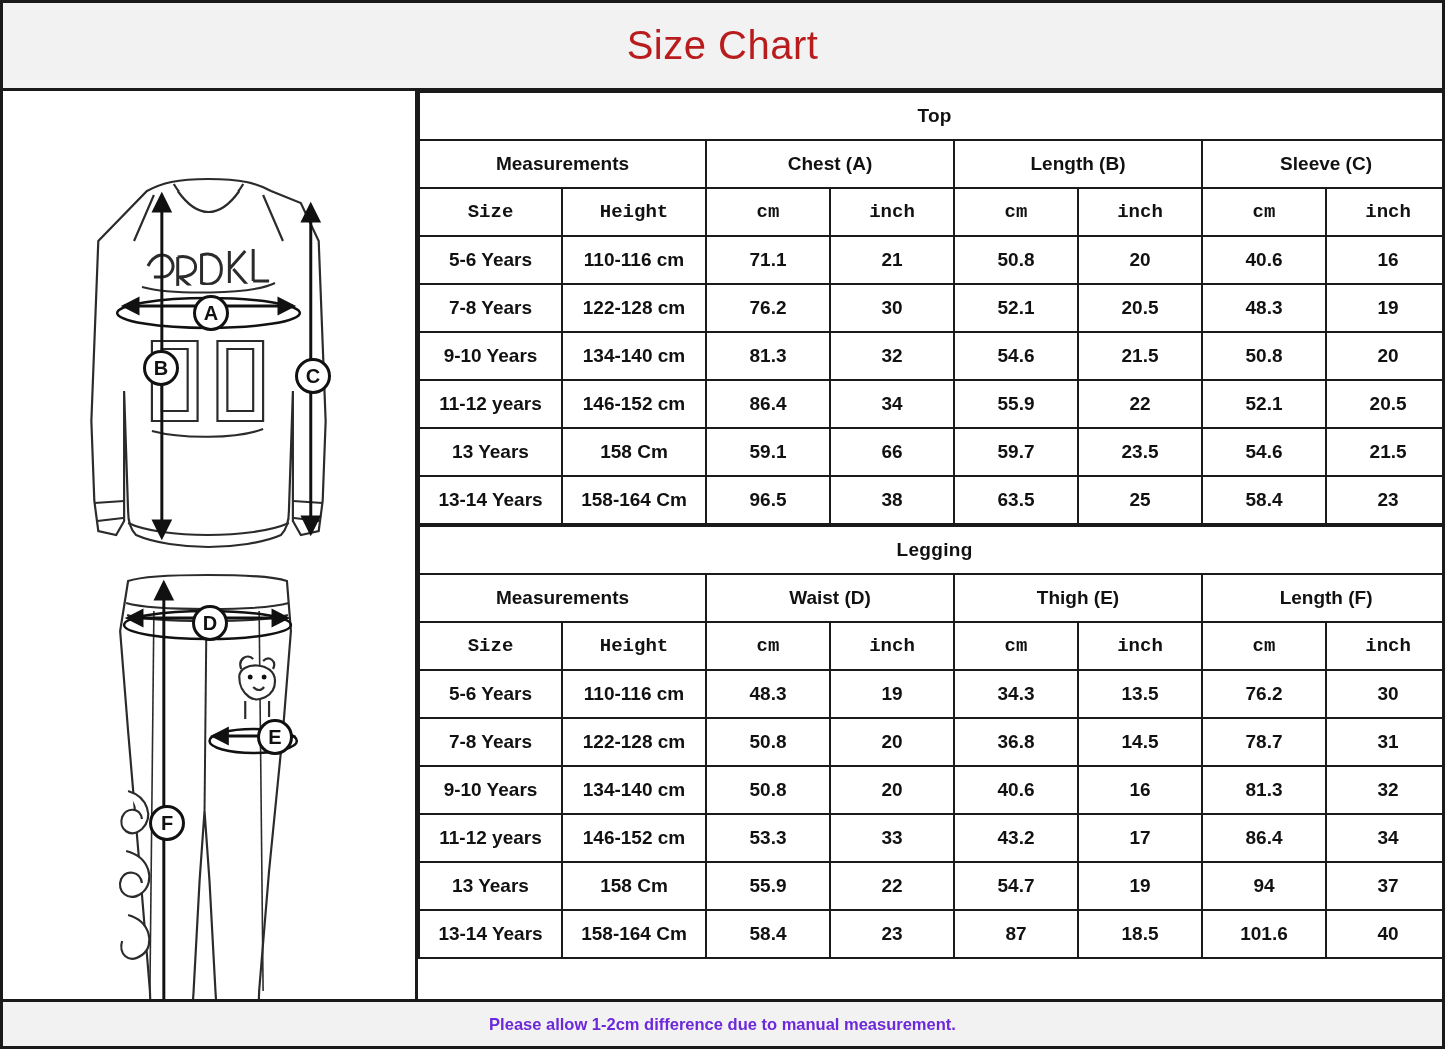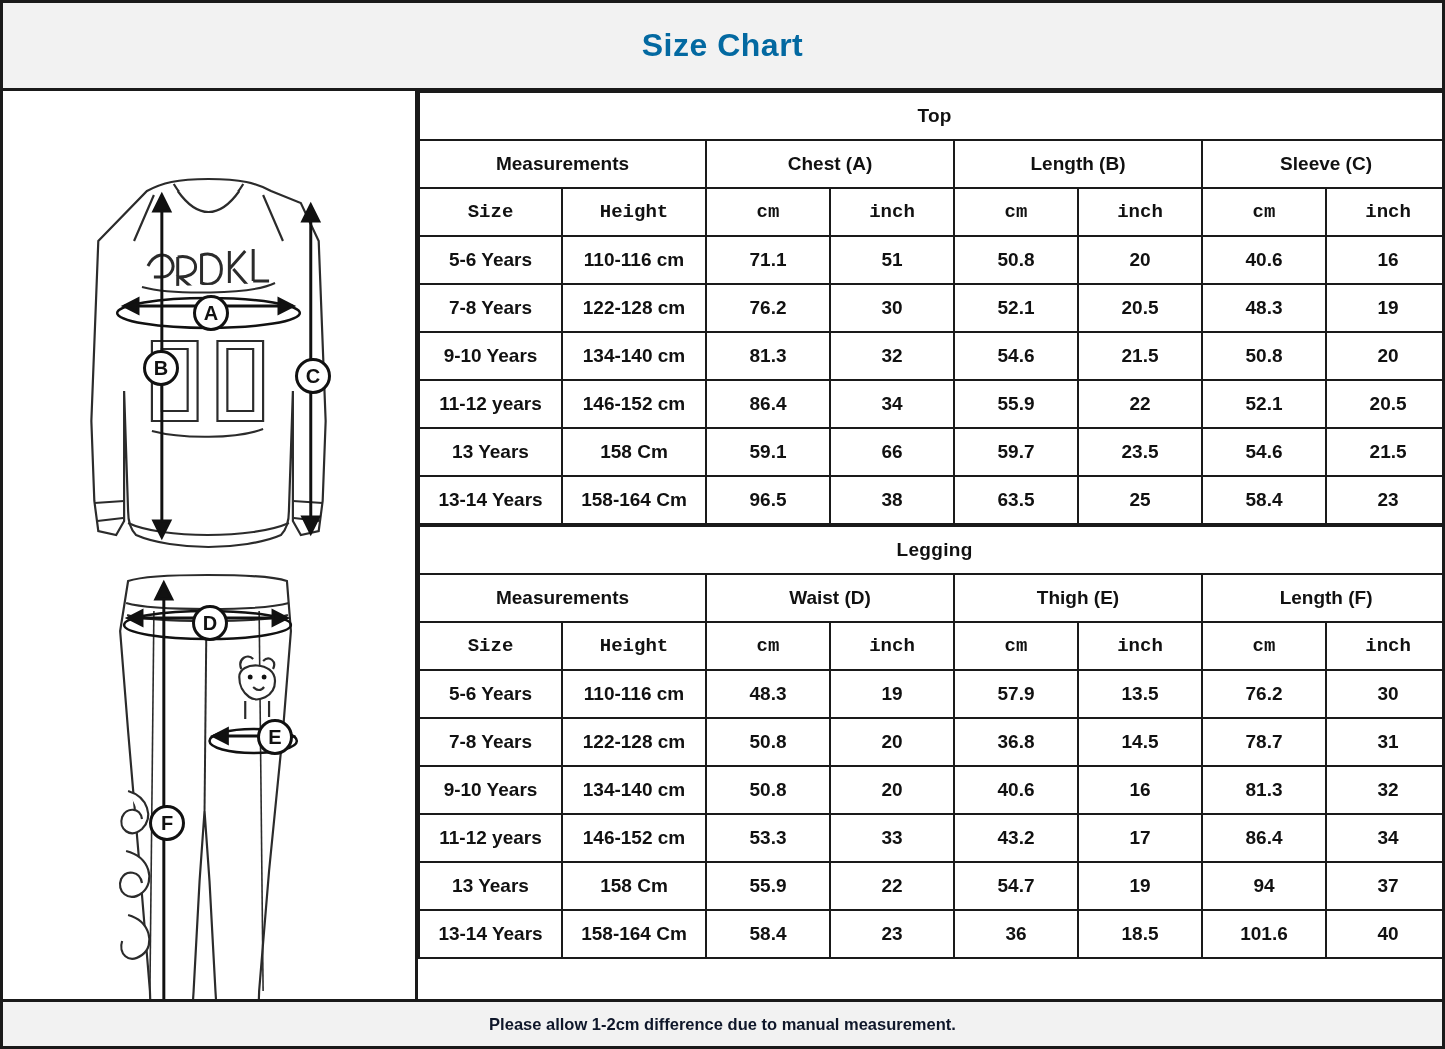--- a/index.html
+++ b/index.html
@@ -19,24 +19,24 @@
   
   .title-bar {
     height: 88px;
     border-bottom: 3px solid #1a1a1a;
     display: flex;
     align-items: center;
     justify-content: center;
     background: #f2f2f2;
   }
   .title-bar .title {
-    font-size: 32px;
-    font-weight: bold;
+    font-size: 40px;
+    font-weight: normal;
     letter-spacing: 0.5px;
-    color: #0369a1;
+    color: #b91c1c;
   }
   
   .body-row {
     display: flex;
     height: 908px;
   }
   .left-pane {
     width: 415px;
     border-right: 3px solid #1a1a1a;
     position: relative;
@@ -55,21 +55,21 @@
     height: 47px;
     border-top: 3px solid #1a1a1a;
     background: #f2f2f2;
     display: flex;
     align-items: center;
     justify-content: center;
   }
   .footer .note {
     font-size: 16.5px;
     font-weight: bold;
-    color: #0f172a;
+    color: #6d28d9;
   }
   
   table.size-table {
     width: 100%;
     border-collapse: collapse;
     table-layout: fixed;
   }
   table.size-table td, table.size-table th {
     border: 2px solid #1a1a1a;
     text-align: center;
@@ -271,21 +271,21 @@
             <td>cm</td>
             <td>inch</td>
             <td>cm</td>
             <td>inch</td>
           </tr>
 
           <tr class="data-row">
             <td>5-6 Years</td>
             <td>110-116 cm</td>
             <td>71.1</td>
-            <td>51</td>
+            <td>21</td>
             <td>50.8</td>
             <td>20</td>
             <td>40.6</td>
             <td>16</td>
           </tr>
           <tr class="data-row">
             <td>7-8 Years</td>
             <td>122-128 cm</td>
             <td>76.2</td>
             <td>30</td>
@@ -367,21 +367,21 @@
             <td>inch</td>
             <td>cm</td>
             <td>inch</td>
           </tr>
 
           <tr class="data-row">
             <td>5-6 Years</td>
             <td>110-116 cm</td>
             <td>48.3</td>
             <td>19</td>
-            <td>57.9</td>
+            <td>34.3</td>
             <td>13.5</td>
             <td>76.2</td>
             <td>30</td>
           </tr>
           <tr class="data-row">
             <td>7-8 Years</td>
             <td>122-128 cm</td>
             <td>50.8</td>
             <td>20</td>
             <td>36.8</td>
@@ -417,21 +417,21 @@
             <td>54.7</td>
             <td>19</td>
             <td>94</td>
             <td>37</td>
           </tr>
           <tr class="data-row">
             <td>13-14 Years</td>
             <td>158-164 Cm</td>
             <td>58.4</td>
             <td>23</td>
-            <td>36</td>
+            <td>87</td>
             <td>18.5</td>
             <td>101.6</td>
             <td>40</td>
           </tr>
         </tbody>
       </table>
 
     </div>
   </div>
 

